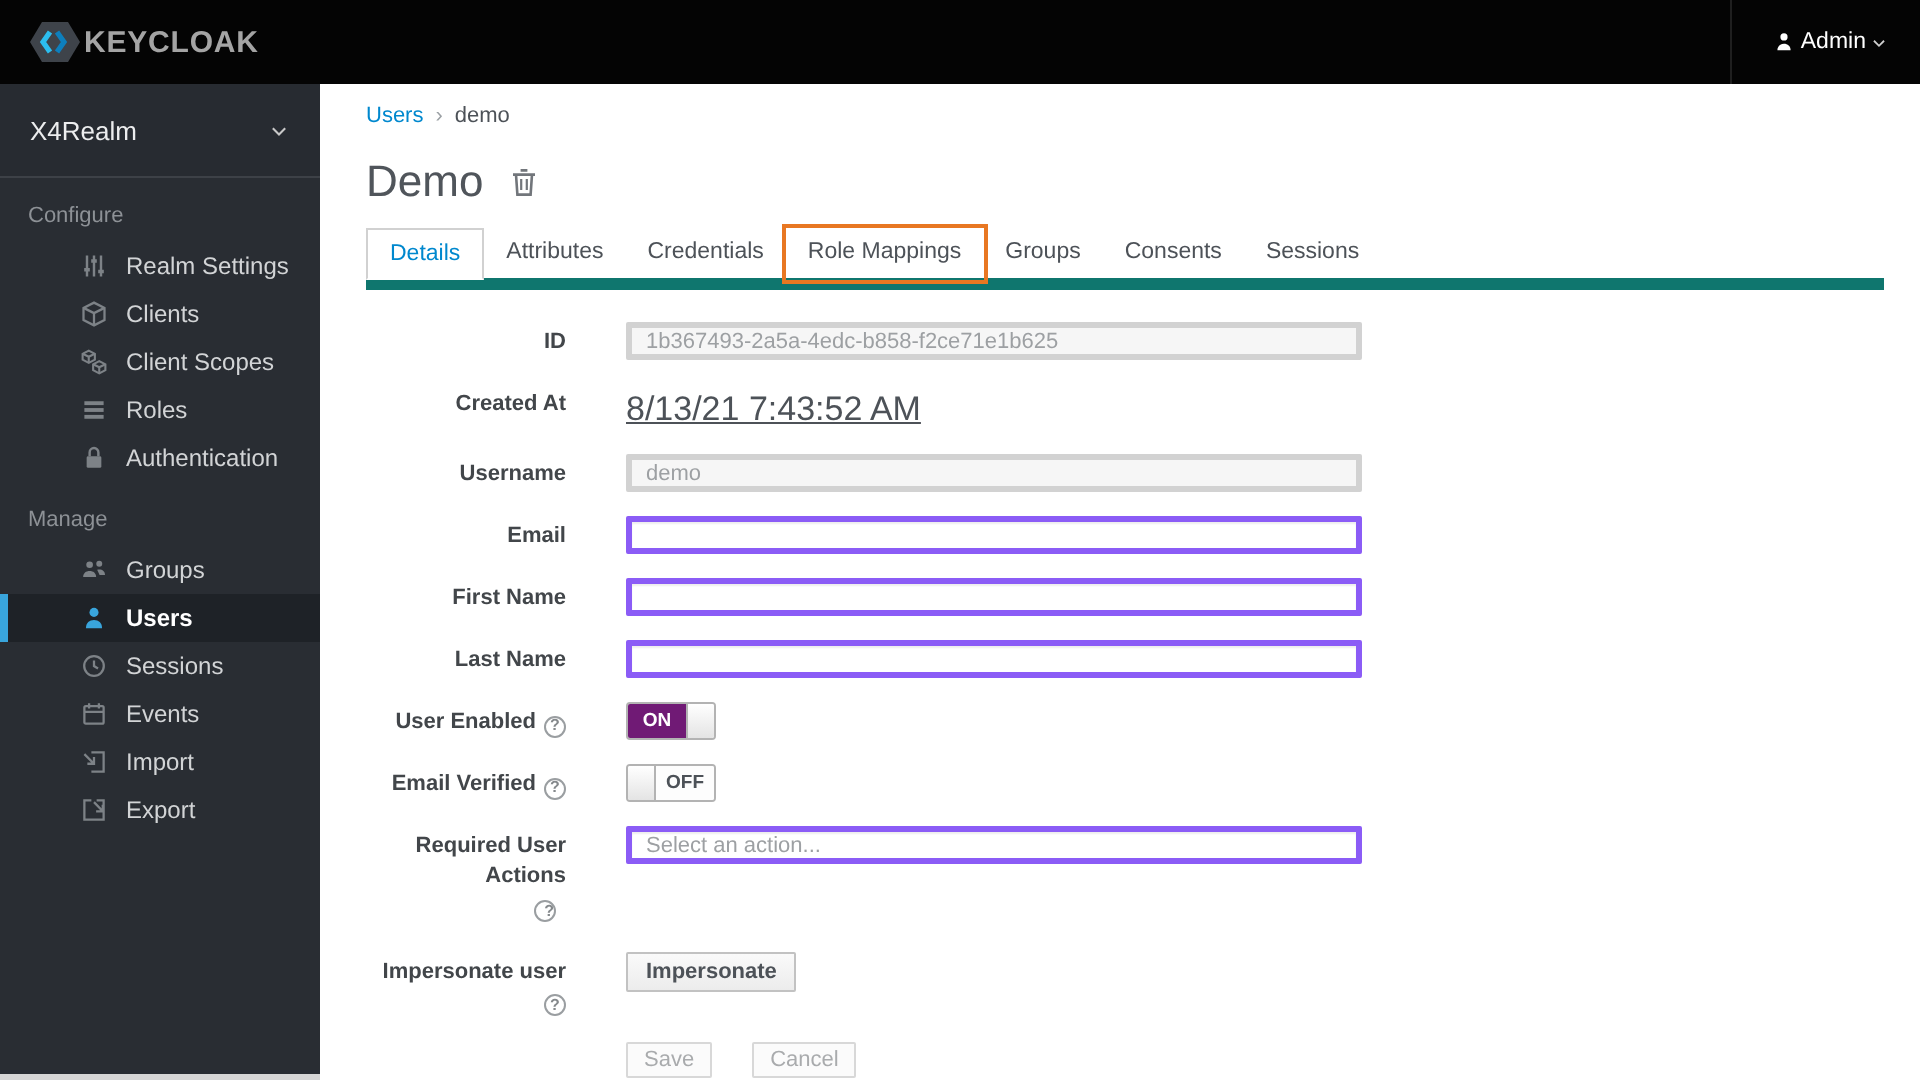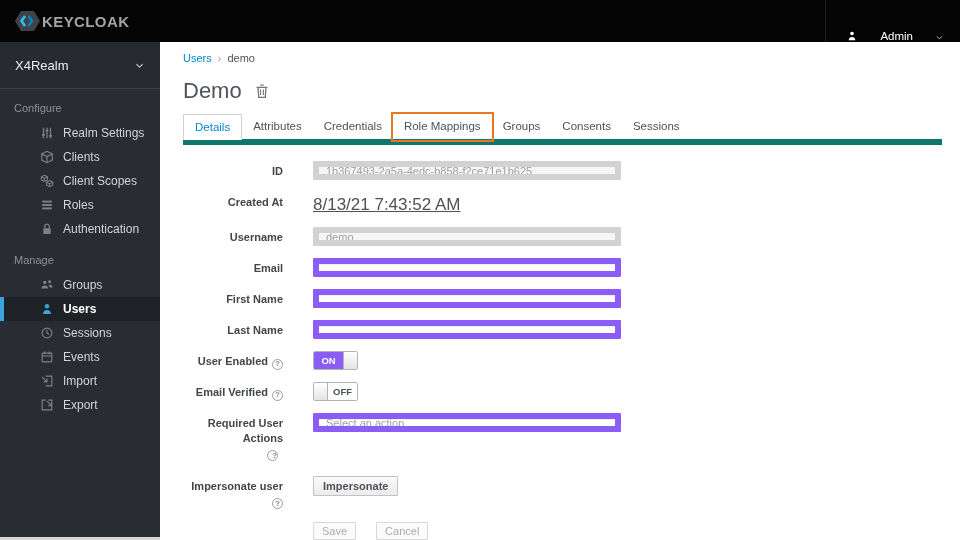--- a/index.html
+++ b/index.html
@@ -5,21 +5,21 @@
   * { margin:0; padding:0; box-sizing:border-box; }
   html,body { width:960px; height:540px; }
   body { font-family:"Liberation Sans","DejaVu Sans",sans-serif; background:#fff; }
   .screen { position:relative; width:960px; height:540px; overflow:hidden; background:#fff; }
 
   
   .topbar { position:absolute; top:0; left:0; right:0; height:42px; background:#040404;
             display:flex; align-items:center; justify-content:space-between; padding:0 16px 0 14px; }
   .logo { display:flex; align-items:center; gap:1px; }
   .logo-text { font-size:15px; font-weight:700; color:#a4a4a4; letter-spacing:0.4px; }
-  .topbar-user { display:flex; align-items:flex-end; gap:22px; height:42px; padding-left:20px;
+  .topbar-user { display:flex; align-items:center; gap:2px; height:42px; padding-left:20px;
                  border-left:1px solid #1f1f1f; color:#fff; font-size:11.5px; cursor:pointer; }
 
   
   .sidebar { position:absolute; top:42px; left:0; width:160px; height:495px; background:#292d33; }
   .bottom-strip { position:absolute; top:537px; left:0; width:160px; height:3px; background:#d6d6d6; }
   .realm-row { height:47px; display:flex; align-items:center; justify-content:space-between;
                padding:0 15px; color:#ecedee; font-size:13px; background:#272b31;
                border-bottom:1px solid #3d4147; cursor:pointer; }
   .nav-heading { padding:13px 14px 7px; font-size:11px; color:#8d9196; }
   .nav-item { display:flex; align-items:center; height:24px; padding-left:36px; gap:9px;
@@ -45,37 +45,37 @@
   .tab.active { background:#fff; border:1px solid #d1d1d1; border-bottom:1px solid #fff;
                 margin-bottom:-1px; color:#0088ce; }
   .highlight-box { position:absolute; top:-2px; left:-2px; right:-2px; bottom:-3px;
                    border:2px solid #e87722; pointer-events:none; }
 
   
   .form { margin-top:16px; }
   .form-row { display:flex; align-items:flex-start; margin-bottom:12px; }
   .form-label { width:100px; margin-right:30px; text-align:right; font-size:11px; font-weight:700;
                 color:#42464a; padding-top:3px; line-height:1.35; }
-  .form-input { width:308px; height:19px; border:6px solid #8b5cf6; border-radius:1px;
+  .form-input { width:368px; height:19px; border:3px solid #8b5cf6; border-radius:1px;
                 padding:0 7px; font-size:11px; color:#4d5258; background:#fff;
                 box-shadow:inset 0 1px 1px rgba(0,0,0,0.07); outline:none;
                 font-family:"Liberation Sans","DejaVu Sans",sans-serif; }
   .form-input::placeholder { color:#9da0a3; opacity:1; }
   .form-input:disabled { background:#f6f6f6; color:#9da0a3; border-color:#d2d2d2; box-shadow:none; }
   .static-value { font-size:17px; color:#4d5258; padding-top:3px;text-decoration:underline; }
   .help-icon { display:inline-flex; align-items:center; justify-content:center; width:11px; height:11px;
                border:1px solid #9a9ea1; border-radius:50%; font-size:8px; font-weight:700;
                color:#85898c; margin-left:4px; vertical-align:-1px; cursor:default; }
   .help-block { display:block; margin-left:auto; margin-right:5px; margin-top:4px; }
 
   
   .toggle { width:45px; height:19px; border:1px solid #b3b3b3; border-radius:2px; display:flex;
             overflow:hidden; font-size:9.5px; font-weight:700; cursor:pointer; }
   .toggle-seg { flex:1; display:flex; align-items:center; justify-content:center; }
-  .toggle-seg.on { background:#8b5cf6; color:#fff; }
+  .toggle-seg.on { background:#701a75; color:#fff; }
   .toggle-seg.off { background:#fdfdfd; color:#4d5258; }
   .toggle-knob { width:14px; flex:none; background:linear-gradient(#ffffff,#e4e4e4); }
   .toggle.is-on .toggle-knob { border-left:1px solid #b3b3b3; }
   .toggle.is-off .toggle-knob { border-right:1px solid #b3b3b3; }
 
   
   .btn { font-size:11px; border-radius:1px; cursor:pointer;
          font-family:"Liberation Sans","DejaVu Sans",sans-serif; }
   .btn-impersonate { padding:3px 9px; background:linear-gradient(#fafafa,#ececec);
                      border:1px solid #c2c2c2; color:#4d5258; font-weight:700; }

